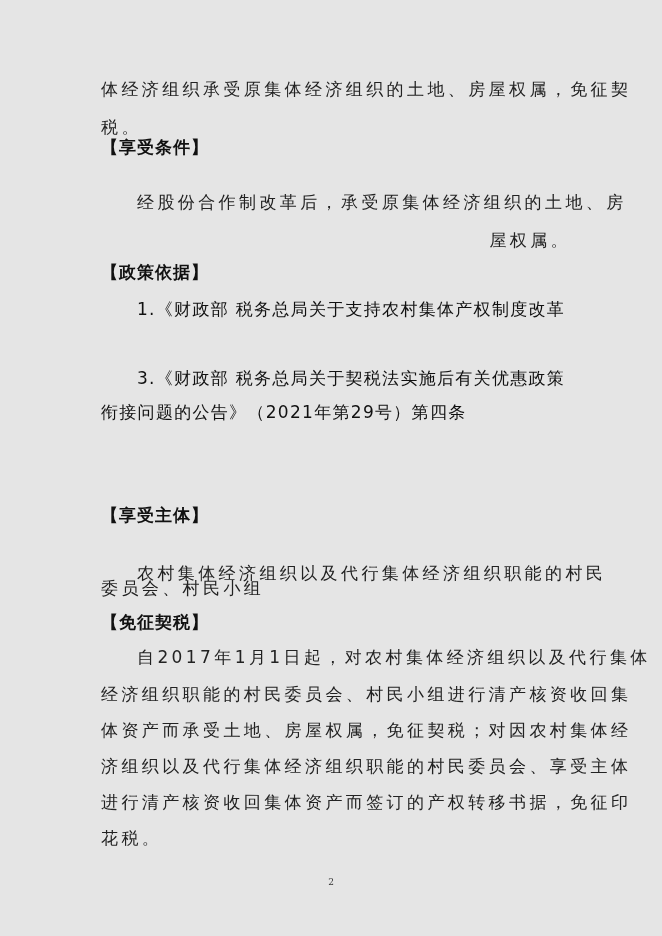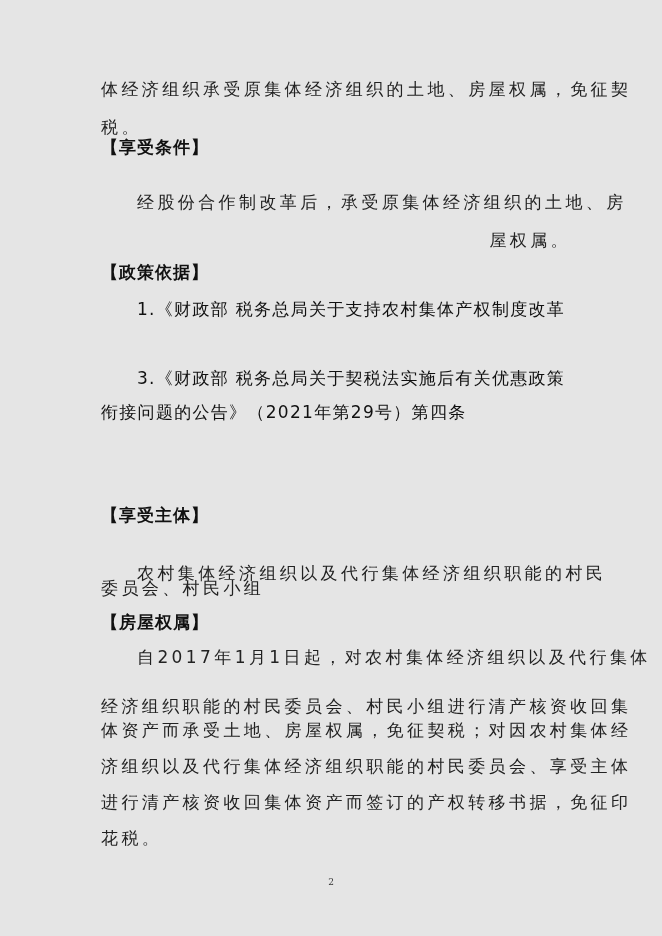--- a/index.html
+++ b/index.html
@@ -28,22 +28,22 @@
 
   <div class="line bold" style="top:261px;">【政策依据】</div>
   <div class="line indent ref" style="top:298px;">1.《财政部 税务总局关于支持农村集体产权制度改革</div>
   <div class="line indent ref" style="top:367px;">3.《财政部 税务总局关于契税法实施后有关优惠政策</div>
   <div class="line ref" style="top:401px;">衔接问题的公告》（2021年第29号）第四条</div>
 
   <div class="line bold" style="top:504px;">【享受主体】</div>
   <div class="line indent" style="top:517px;margin-top:45px;">农村集体经济组织以及代行集体经济组织职能的村民</div>
   <div class="line" style="top:577px;">委员会、村民小组</div>
 
-  <div class="line bold" style="top:611px;">【房屋权属】</div>
+  <div class="line bold" style="top:611px;">【免征契税】</div>
   <div class="line indent" style="top:646px;">自2017年1月1日起，对农村集体经济组织以及代行集体</div>
-  <div class="line" style="top:683px;margin-top:12px;">经济组织职能的村民委员会、村民小组进行清产核资收回集</div>
+  <div class="line" style="top:683px;">经济组织职能的村民委员会、村民小组进行清产核资收回集</div>
   <div class="line" style="top:719px;">体资产而承受土地、房屋权属，免征契税；对因农村集体经</div>
   <div class="line" style="top:755px;">济组织以及代行集体经济组织职能的村民委员会、享受主体</div>
   <div class="line" style="top:827px;">花税。</div>
   <div class="line" style="top:791px;">进行清产核资收回集体资产而签订的产权转移书据，免征印</div>
 
   <div class="pagenum">2</div>
 </div>
 
 </body></html>

